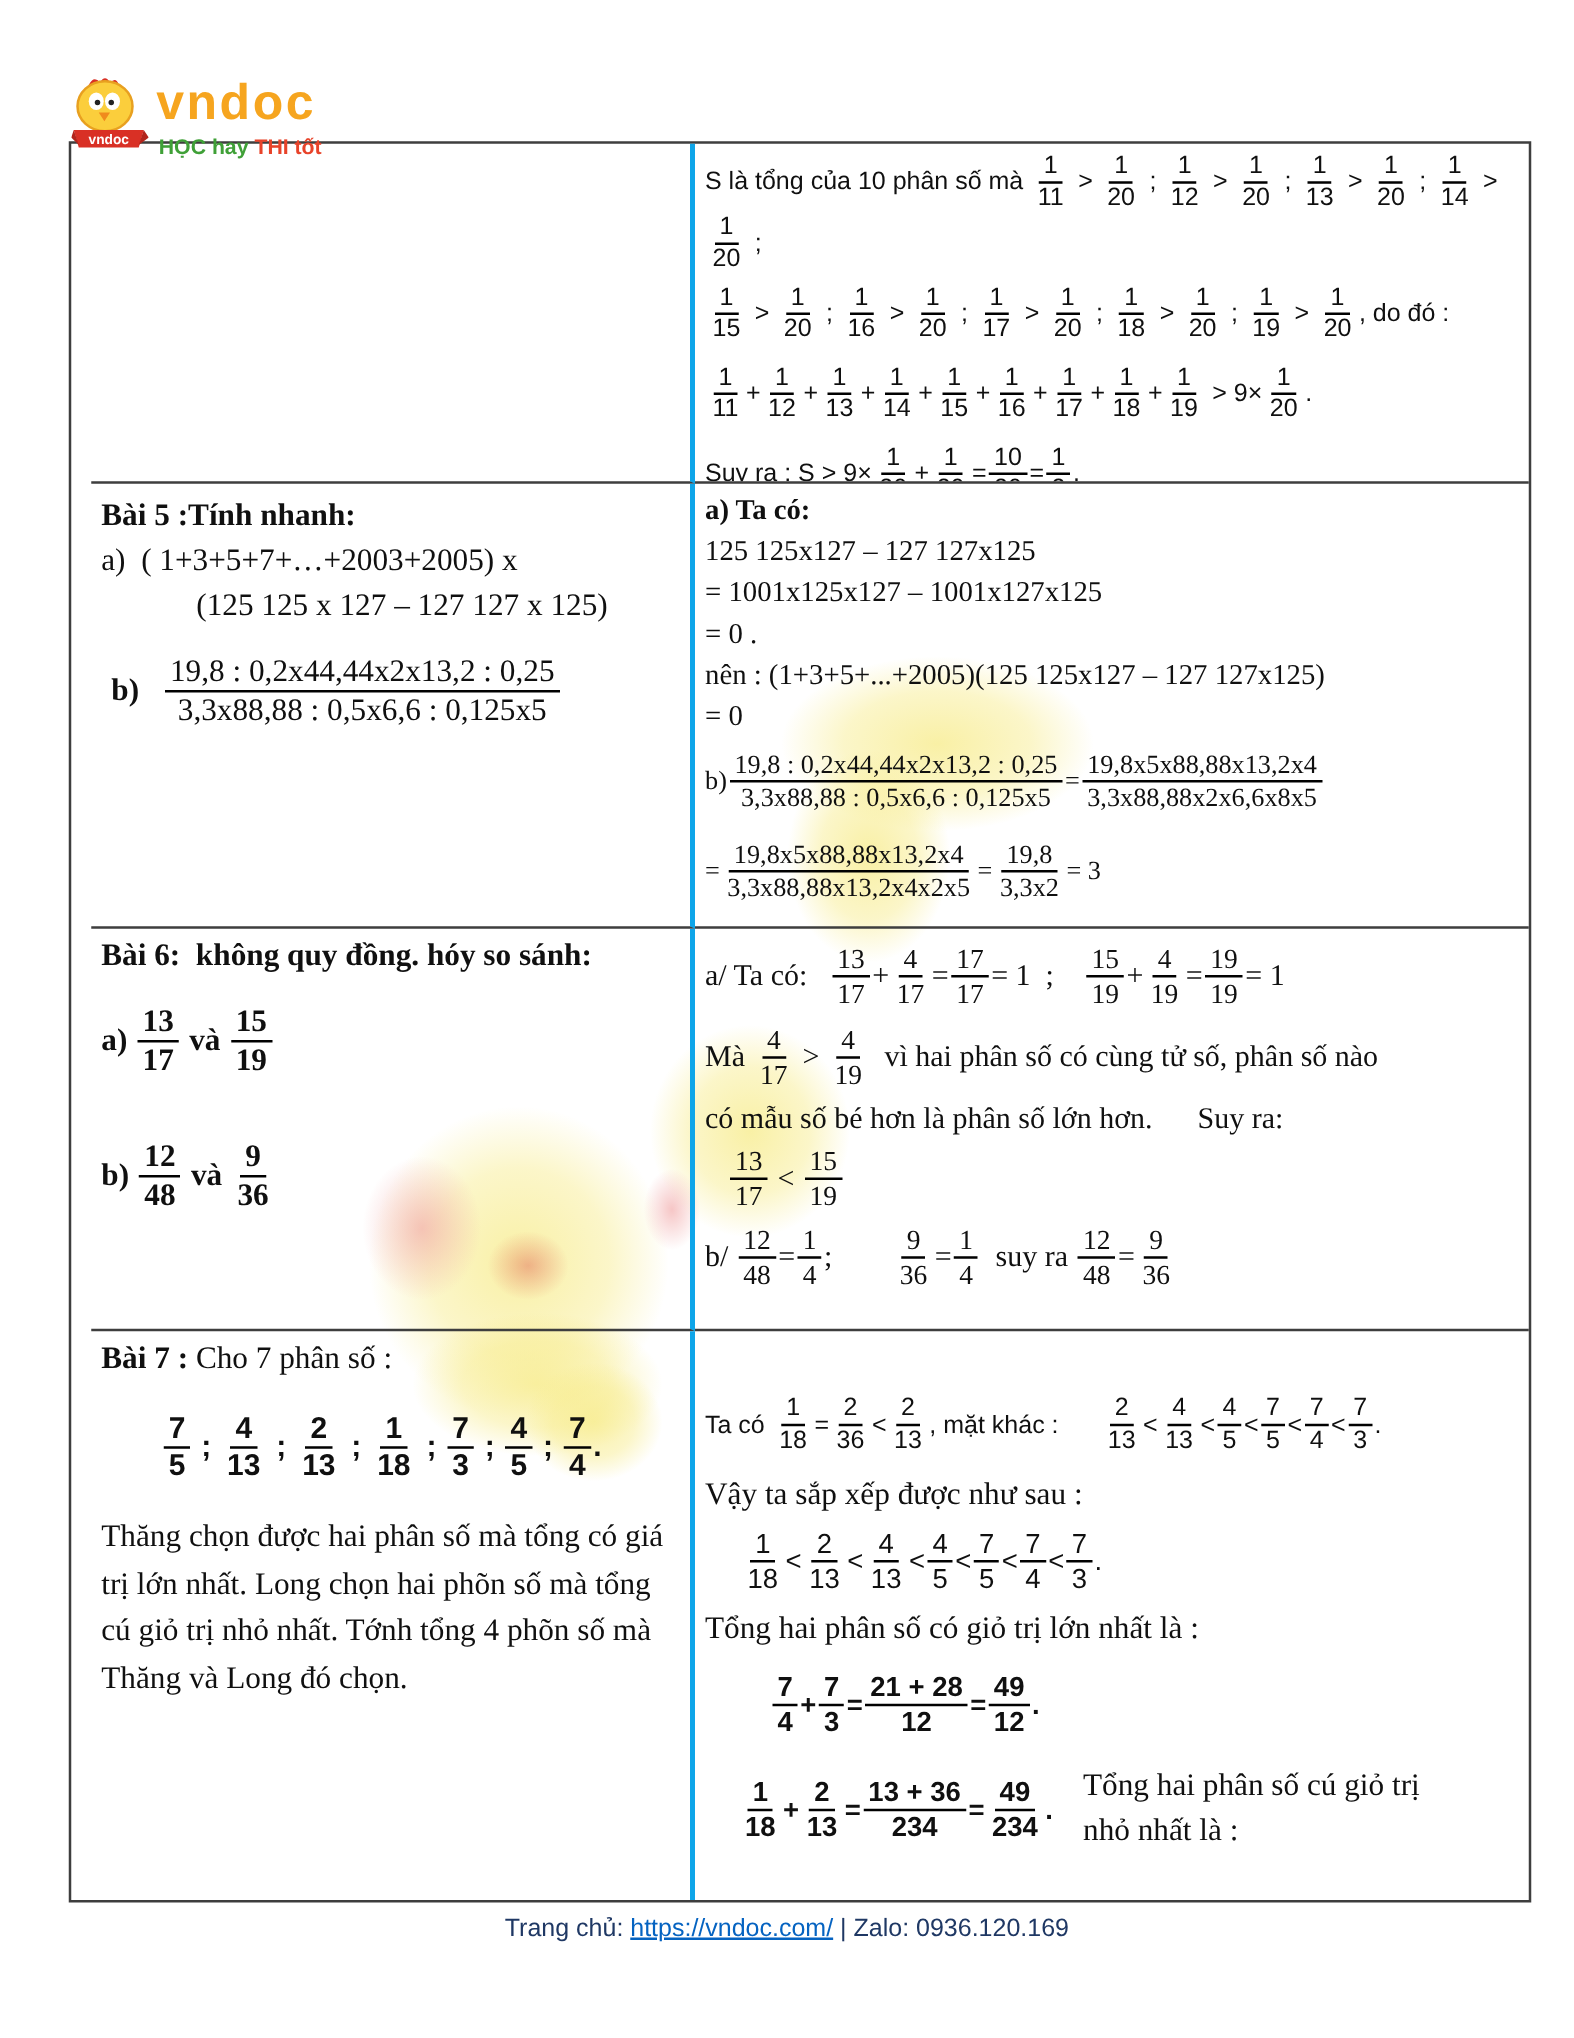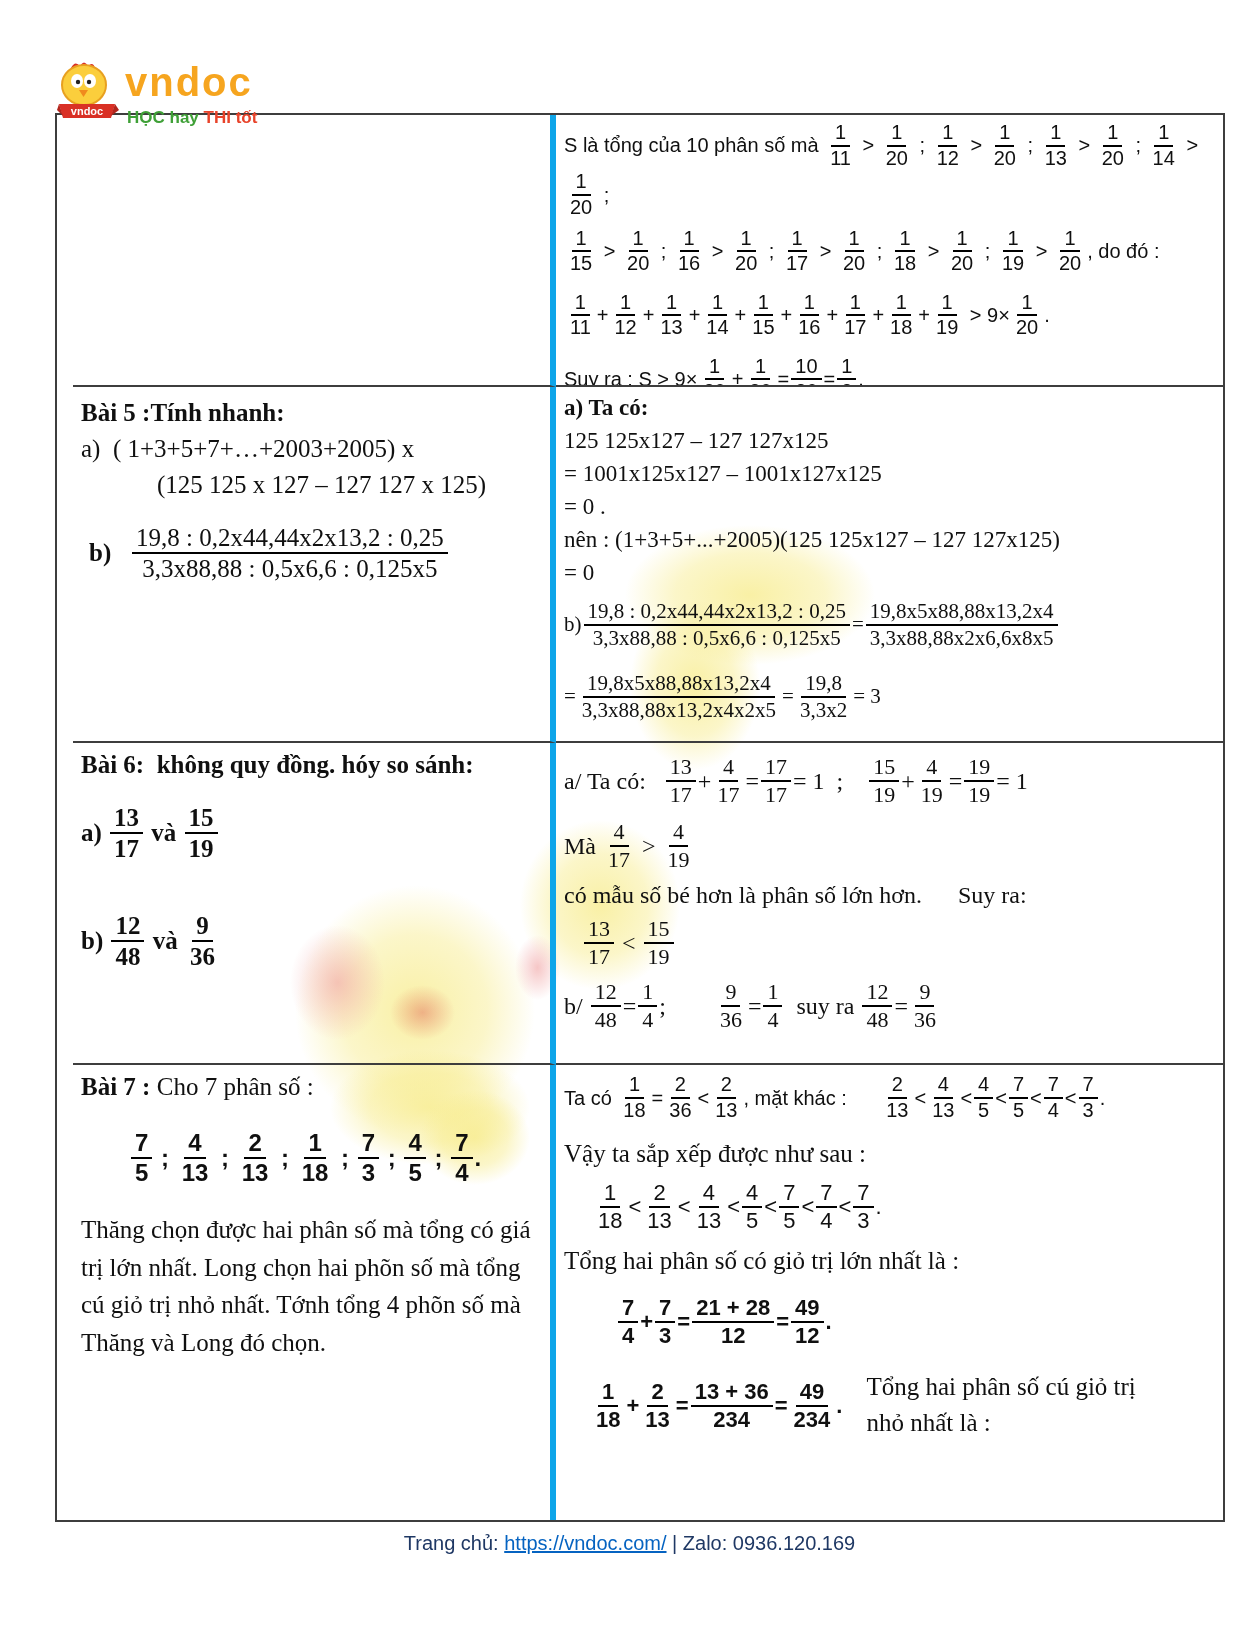--- a/index.html
+++ b/index.html
@@ -19,21 +19,21 @@
   .wm{position:absolute;z-index:0;pointer-events:none;}
   .blob{position:absolute;border-radius:50%;}
   .by{background:radial-gradient(closest-side,rgba(247,235,135,.75),rgba(247,235,135,.45) 60%,rgba(247,235,135,0));}
   .bp{background:radial-gradient(closest-side,rgba(240,160,160,.6),rgba(240,160,160,0));}
   .br{background:radial-gradient(closest-side,rgba(225,100,90,.45),rgba(225,100,90,0));}
 
   
   .doc-table{position:absolute;left:55px;top:113px;z-index:1;display:grid;
              grid-template-columns:483px 667px;grid-template-rows:272px 356px 322px 455px;
              border:2px solid #3E3E3E;background:transparent;padding-left:16px;}
-  .cell{border-right:6px solid #0ea5e9;border-bottom:2px solid #3E3E3E;padding:4px 8px 2px 8px;overflow:hidden;}
+  .cell{border-right:4px solid #0ea5e9;border-bottom:2px solid #3E3E3E;padding:4px 8px 2px 8px;overflow:hidden;}
   .cell.cR{border-right:none;}
   .cell.cB{border-bottom:none;}
 
   
   .mline{display:flex;align-items:center;flex-wrap:wrap;line-height:1.12;}
   .txt{white-space:pre;}
   .b{font-weight:bold;}
   .frac{display:inline-flex;flex-direction:column;align-items:center;text-align:center;margin:0 2px;line-height:1.18;}
   .frac .num{display:block;border-bottom:2px solid #000;padding:0 4px;}
   .frac .den{display:block;padding:0 4px;}
@@ -61,21 +61,21 @@
   .r3r .l1{min-height:68px;}
   .r3r .l2{min-height:62px;}
   .r3r .l3{min-height:36px;}
   .r3r .l4{min-height:60px;padding-left:18px;}
   .r3r .l5{min-height:66px;}
 
   .r4l{font-size:25px;padding-top:8px;}
   .r4l .fracs-line{margin-top:24px;margin-left:48px;font-size:24px;min-height:66px;}
   .r4l .para{margin-top:20px;line-height:1.5;width:455px;}
 
-  .r4r{font-size:25px;padding-top:4px;}
+  .r4r{font-size:25px;padding-top:4px;margin-top:42px;}
   .r4r .l1{font-size:20px;min-height:58px;}
   .r4r .l2{min-height:42px;margin-top:6px;}
   .r4r .l3{font-size:22px;min-height:64px;margin-left:28px;}
   .r4r .l4{min-height:44px;}
   .r4r .l5{font-size:22px;min-height:78px;margin-left:52px;}
   .r4r .l6{display:flex;align-items:flex-end;margin-top:6px;}
   .r4r .l6 .eq{font-size:22px;margin-left:26px;min-height:78px;}
   .r4r .l6 .side-text{width:290px;margin-left:24px;line-height:1.45;margin-bottom:4px;}
 
   .ind36{}
@@ -428,20 +428,21 @@
         <span class="txt">Mà </span>
         <span class="frac">
           <span class="num">4</span>
           <span class="den">17</span>
         </span>
         <span class="txt"> &gt; </span>
         <span class="frac">
           <span class="num">4</span>
           <span class="den">19</span>
         </span>
+        <span class="txt">  vì hai phân số có cùng tử số, phân số nào</span>
       </div>
     <div class="mline l3">
         <span class="txt">có mẫu số bé hơn là phân số lớn hơn.      Suy ra:</span>
       </div>
     <div class="mline l4">
         <span class="frac">
           <span class="num">13</span>
           <span class="den">17</span>
         </span>
         <span class="txt"> &lt; </span>

